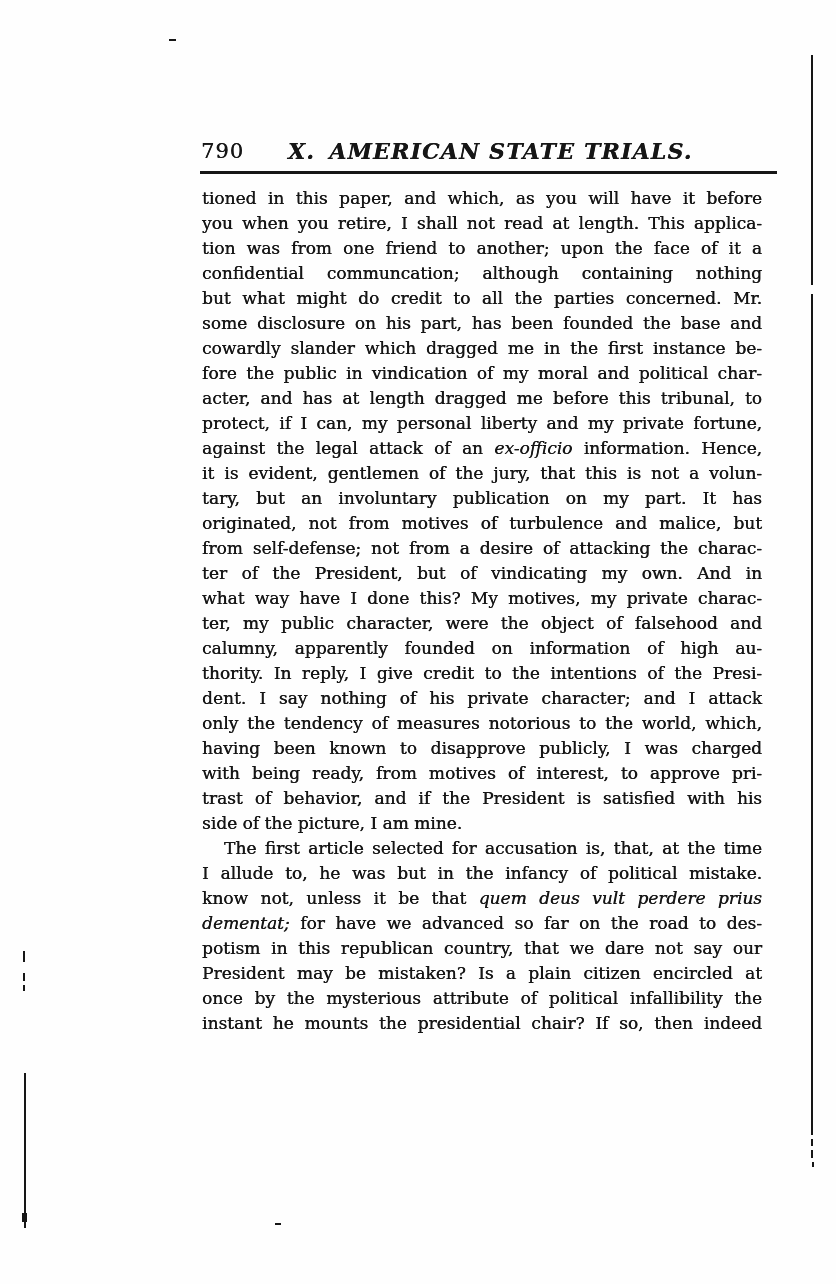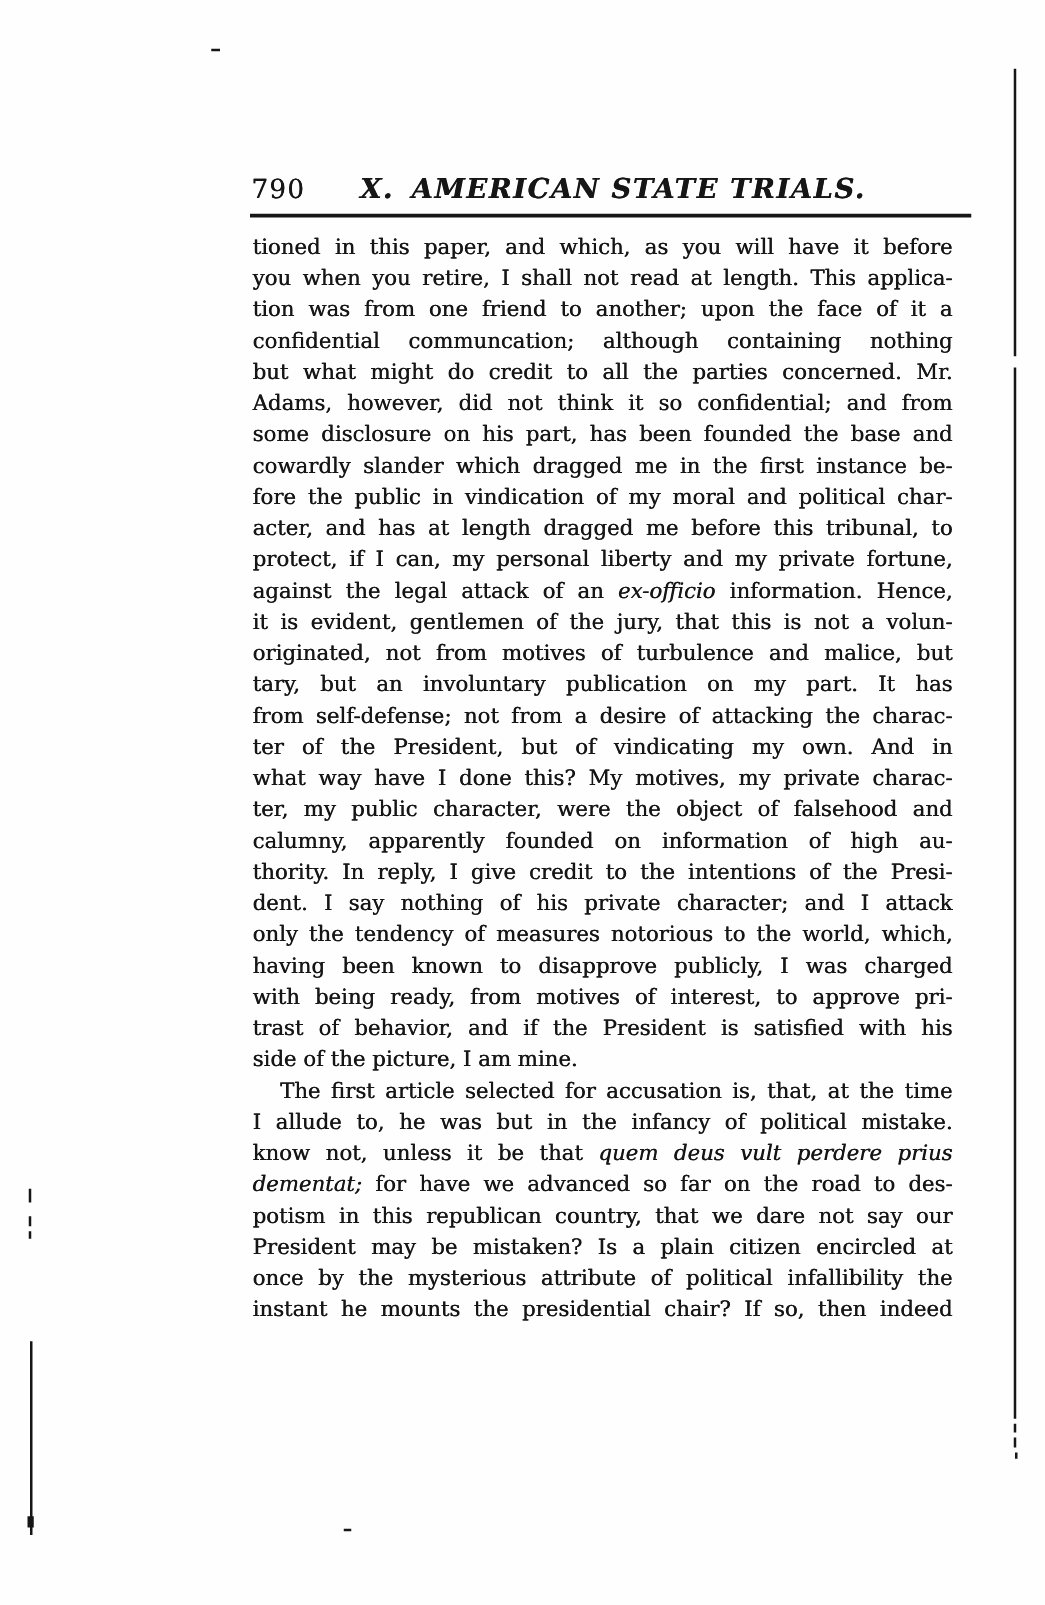--- a/index.html
+++ b/index.html
@@ -65,30 +65,29 @@
   </div>
 
   <div class="rule"></div>
 
   <div class="text-block">
       <div class="line"><span>tioned in this paper, and which, as you will have it before</span></div>
       <div class="line"><span>you when you retire, I shall not read at length. This applica-</span></div>
       <div class="line"><span>tion was from one friend to another; upon the face of it a</span></div>
       <div class="line"><span>confidential communcation; although containing nothing</span></div>
       <div class="line"><span>but what might do credit to all the parties concerned. Mr.</span></div>
-      <div class="line"><span>Adams, however, did not think it so confidential; and from</span></div>
       <div class="line"><span>some disclosure on his part, has been founded the base and</span></div>
       <div class="line"><span>cowardly slander which dragged me in the first instance be-</span></div>
       <div class="line"><span>fore the public in vindication of my moral and political char-</span></div>
       <div class="line"><span>acter, and has at length dragged me before this tribunal, to</span></div>
       <div class="line"><span>protect, if I can, my personal liberty and my private fortune,</span></div>
       <div class="line"><span>against the legal attack of an </span><span class="it">ex-officio</span><span> information. Hence,</span></div>
       <div class="line"><span>it is evident, gentlemen of the jury, that this is not a volun-</span></div>
+      <div class="line"><span>tary, but an involuntary publication on my part. It has</span></div>
       <div class="line"><span>originated, not from motives of turbulence and malice, but</span></div>
-      <div class="line"><span>tary, but an involuntary publication on my part. It has</span></div>
       <div class="line"><span>from self-defense; not from a desire of attacking the charac-</span></div>
       <div class="line"><span>ter of the President, but of vindicating my own. And in</span></div>
       <div class="line"><span>what way have I done this? My motives, my private charac-</span></div>
       <div class="line"><span>ter, my public character, were the object of falsehood and</span></div>
       <div class="line"><span>calumny, apparently founded on information of high au-</span></div>
       <div class="line"><span>thority. In reply, I give credit to the intentions of the Presi-</span></div>
       <div class="line"><span>dent. I say nothing of his private character; and I attack</span></div>
       <div class="line"><span>only the tendency of measures notorious to the world, which,</span></div>
       <div class="line"><span>having been known to disapprove publicly, I was charged</span></div>
       <div class="line"><span>with being ready, from motives of interest, to approve pri-</span></div>

